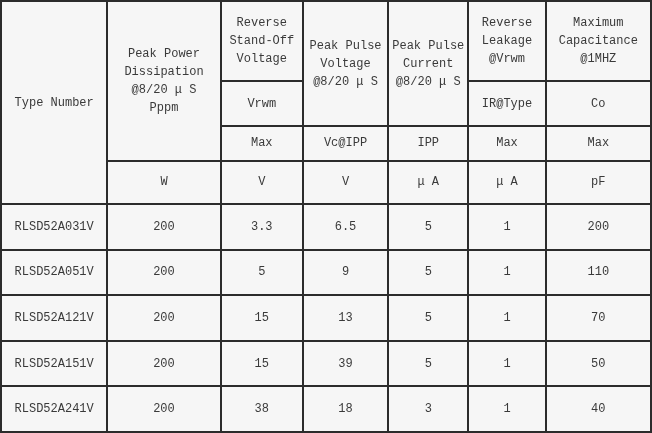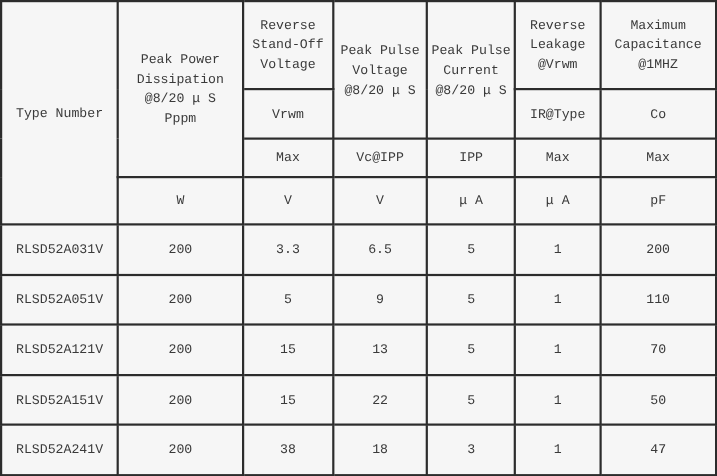--- a/index.html
+++ b/index.html
@@ -120,29 +120,29 @@
     <td>13</td>
     <td>5</td>
     <td>1</td>
     <td>70</td>
   </tr>
 
   <tr class="data">
     <td>RLSD52A151V</td>
     <td>200</td>
     <td>15</td>
-    <td>22</td>
+    <td>39</td>
     <td>5</td>
     <td>1</td>
     <td>50</td>
   </tr>
 
   <tr class="data">
     <td>RLSD52A241V</td>
     <td>200</td>
     <td>38</td>
     <td>18</td>
     <td>3</td>
     <td>1</td>
-    <td>47</td>
+    <td>40</td>
   </tr>
 </tbody>
   </table>
 
 </body></html>

